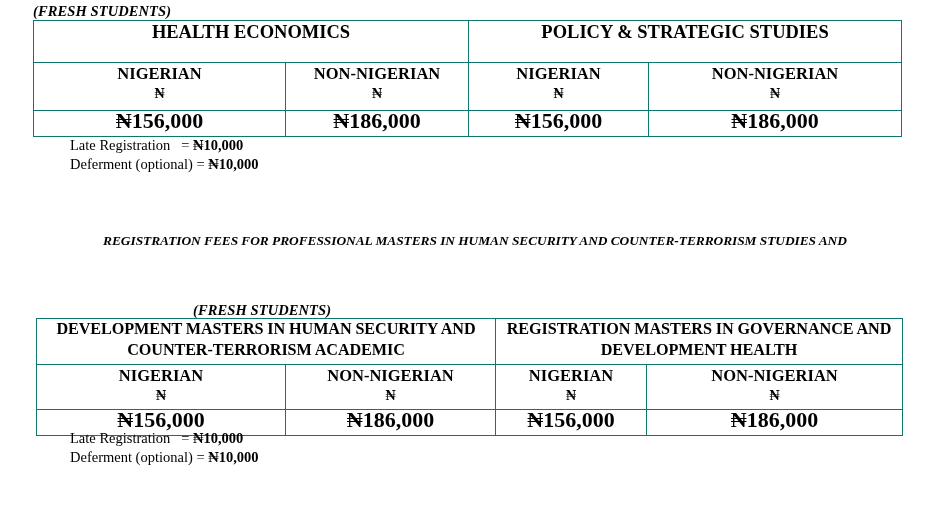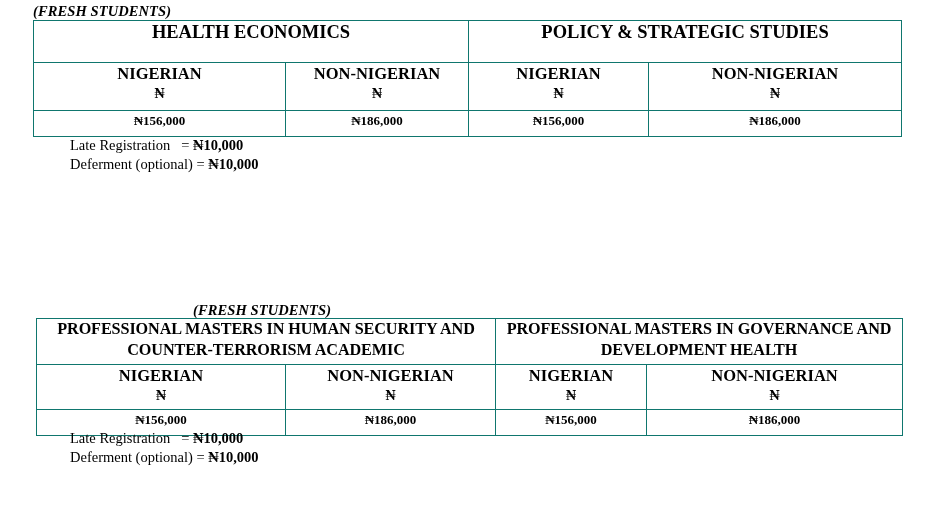--- a/index.html
+++ b/index.html
@@ -84,21 +84,21 @@
     line-height: 21px;
     padding-top: 4px;
   }
   td.nat .naira {
     display: block;
     font-size: 14px;
     line-height: 19px;
   }
   
   td.amt {
-    font-size: 13px;
+    font-size: 22px;
     line-height: 20px;
     padding-top: 3px;
     vertical-align: middle;
   }
 
   
   .footnotes {
     position: absolute;
     font-family: "Liberation Serif", "DejaVu Serif", serif;
     font-size: 14.5px;
@@ -155,39 +155,40 @@
       </tr>
     </tbody>
   </table>
 
   <div class="footnotes" style="left:31px; top:136px;">
     <span class="fn-row"><span class="fn-label">Late Registration   = </span><span class="fn-value">₦10,000</span></span>
     <span class="fn-row"><span class="fn-label">Deferment (optional) = </span><span class="fn-value">₦10,000</span></span>
   </div>
 
   <div class="section-title" style="left:60px; top:230px; width:830px;">
+    <span class="tline">REGISTRATION FEES FOR PROFESSIONAL MASTERS IN HUMAN SECURITY AND COUNTER-TERRORISM STUDIES AND</span>
   </div>
 
   <div class="caption" style="left:193px; top:303px;">(FRESH STUDENTS)</div>
 
   <table class="fee-table" style="left:36px; top:318px; width:866px;">
     <colgroup>
       <col style="width:249px">
       <col style="width:210px">
       <col style="width:151px">
       <col style="width:256px">
     </colgroup>
     <tbody>
       <tr>
         <td class="prog-sm" colspan="2" style="height:45px;">
-          <span>PROFESSIONAL MASTERS IN HUMAN SECURITY AND</span><br>
+          <span>DEVELOPMENT MASTERS IN HUMAN SECURITY AND</span><br>
           <span>COUNTER-TERRORISM ACADEMIC</span>
         </td>
         <td class="prog-sm" colspan="2">
-          <span>PROFESSIONAL MASTERS IN GOVERNANCE AND</span><br>
+          <span>REGISTRATION MASTERS IN GOVERNANCE AND</span><br>
           <span>DEVELOPMENT HEALTH</span>
         </td>
       </tr>
       <tr>
         <td class="nat" style="height:44px;">
           <span>NIGERIAN</span>
           <span class="naira">₦</span>
         </td>
         <td class="nat">
           <span>NON-NIGERIAN</span>

